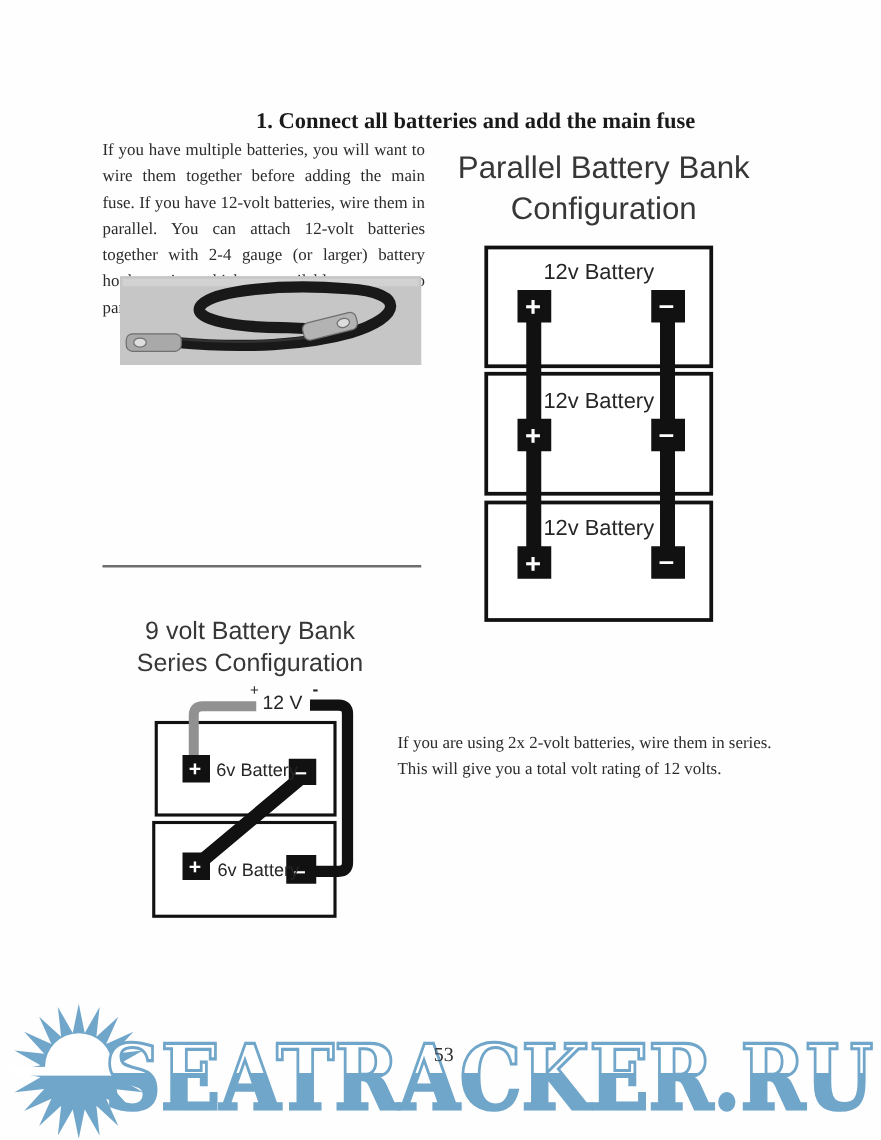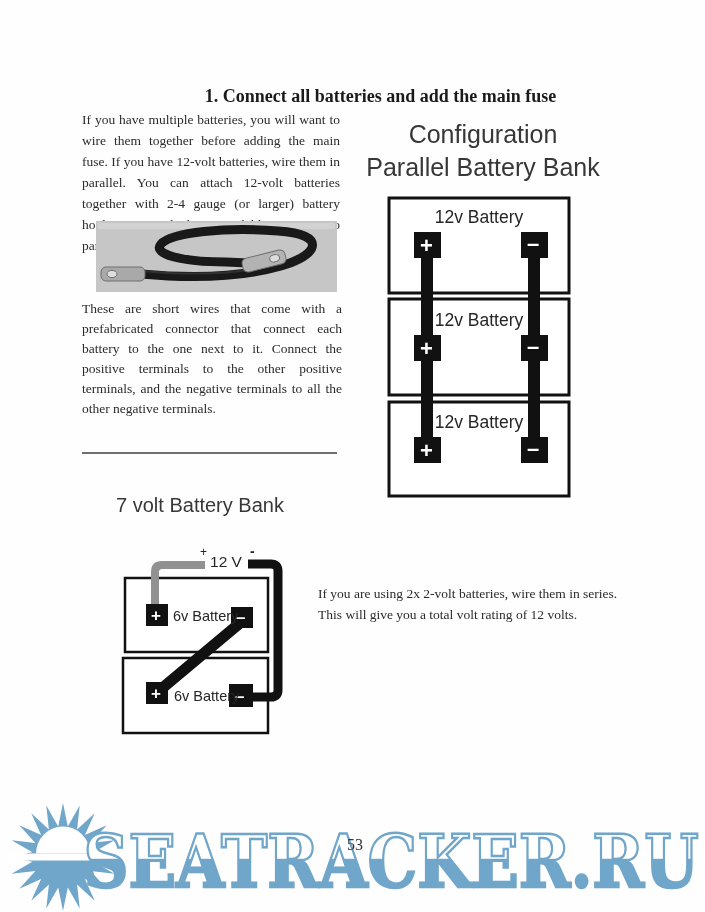--- a/index.html
+++ b/index.html
@@ -84,27 +84,26 @@
         <ellipse cx="16" cy="53" rx="5" ry="3.6" fill="#dedede" stroke="#707070" stroke-width="1"></ellipse>
       </g>
 
       <g transform="rotate(-14 168 40)">
         <rect x="146" y="33" width="44" height="14" rx="5" fill="#b3b3b3" stroke="#6f6f6f" stroke-width="1"></rect>
         <ellipse cx="179" cy="40" rx="5" ry="3.6" fill="#dcdcdc" stroke="#707070" stroke-width="1"></ellipse>
       </g>
     </svg>
   </div>
 
-  <div class="body-par par-cable">These are short wires that come with a prefabricated connector that connect each battery to the one next to it. Connect the positive terminals to the other positive terminals, and the negative terminals to all the other negative terminals.</div>
 
   <div class="divider"></div>
 
   <div class="diagram-heading heading-parallel">
+    <div>Parallel Battery Bank</div>
     <div>Configuration</div>
-    <div>Parallel Battery Bank</div>
   </div>
 
   <svg class="svg-abs" style="left:386px;top:196px;" width="186" height="302" viewBox="0 0 186 302">
 
     <rect x="3" y="2" width="180" height="95" fill="#ffffff" stroke="#111" stroke-width="3"></rect>
     <rect x="3" y="103" width="180" height="96" fill="#ffffff" stroke="#111" stroke-width="3"></rect>
     <rect x="3" y="206" width="180" height="94" fill="#ffffff" stroke="#111" stroke-width="3"></rect>
 
     <rect x="35" y="49" width="12" height="205" fill="#111"></rect>
     <rect x="142" y="49" width="12" height="205" fill="#111"></rect>
@@ -124,21 +123,22 @@
     <text class="terminal-sym" x="141" y="158" font-size="22">–</text>
     <text class="terminal-sym" x="34" y="262" font-size="22">+</text>
     <text class="terminal-sym" x="141" y="260" font-size="22">–</text>
 
     <text class="diag-label" x="93" y="27" font-size="17.5" text-anchor="middle">12v Battery</text>
     <text class="diag-label" x="93" y="130" font-size="17.5" text-anchor="middle">12v Battery</text>
     <text class="diag-label" x="93" y="232" font-size="17.5" text-anchor="middle">12v Battery</text>
   </svg>
 
   <div class="diagram-heading heading-series">
-    <div>7 volt Battery Bank</div>
+    <div>9 volt Battery Bank</div>
+    <div>Series Configuration</div>
   </div>
 
   <svg class="svg-abs" style="left:100px;top:545px;" width="210" height="200" viewBox="0 0 210 200">
 
     <rect x="25" y="33" width="143" height="74" fill="#ffffff" stroke="#111" stroke-width="2.5"></rect>
     <rect x="23" y="113" width="145" height="75" fill="#ffffff" stroke="#111" stroke-width="2.5"></rect>
 
     <path d="M 105 20 L 62 20 Q 55 20 55 27 L 55 68" fill="none" stroke="#919191" stroke-width="8"></path>
 
     <path d="M 148 19 L 171 19 Q 178 19 178 26 L 178 145 Q 178 152 171 152 L 150 152" fill="none" stroke="#111" stroke-width="9"></path>

